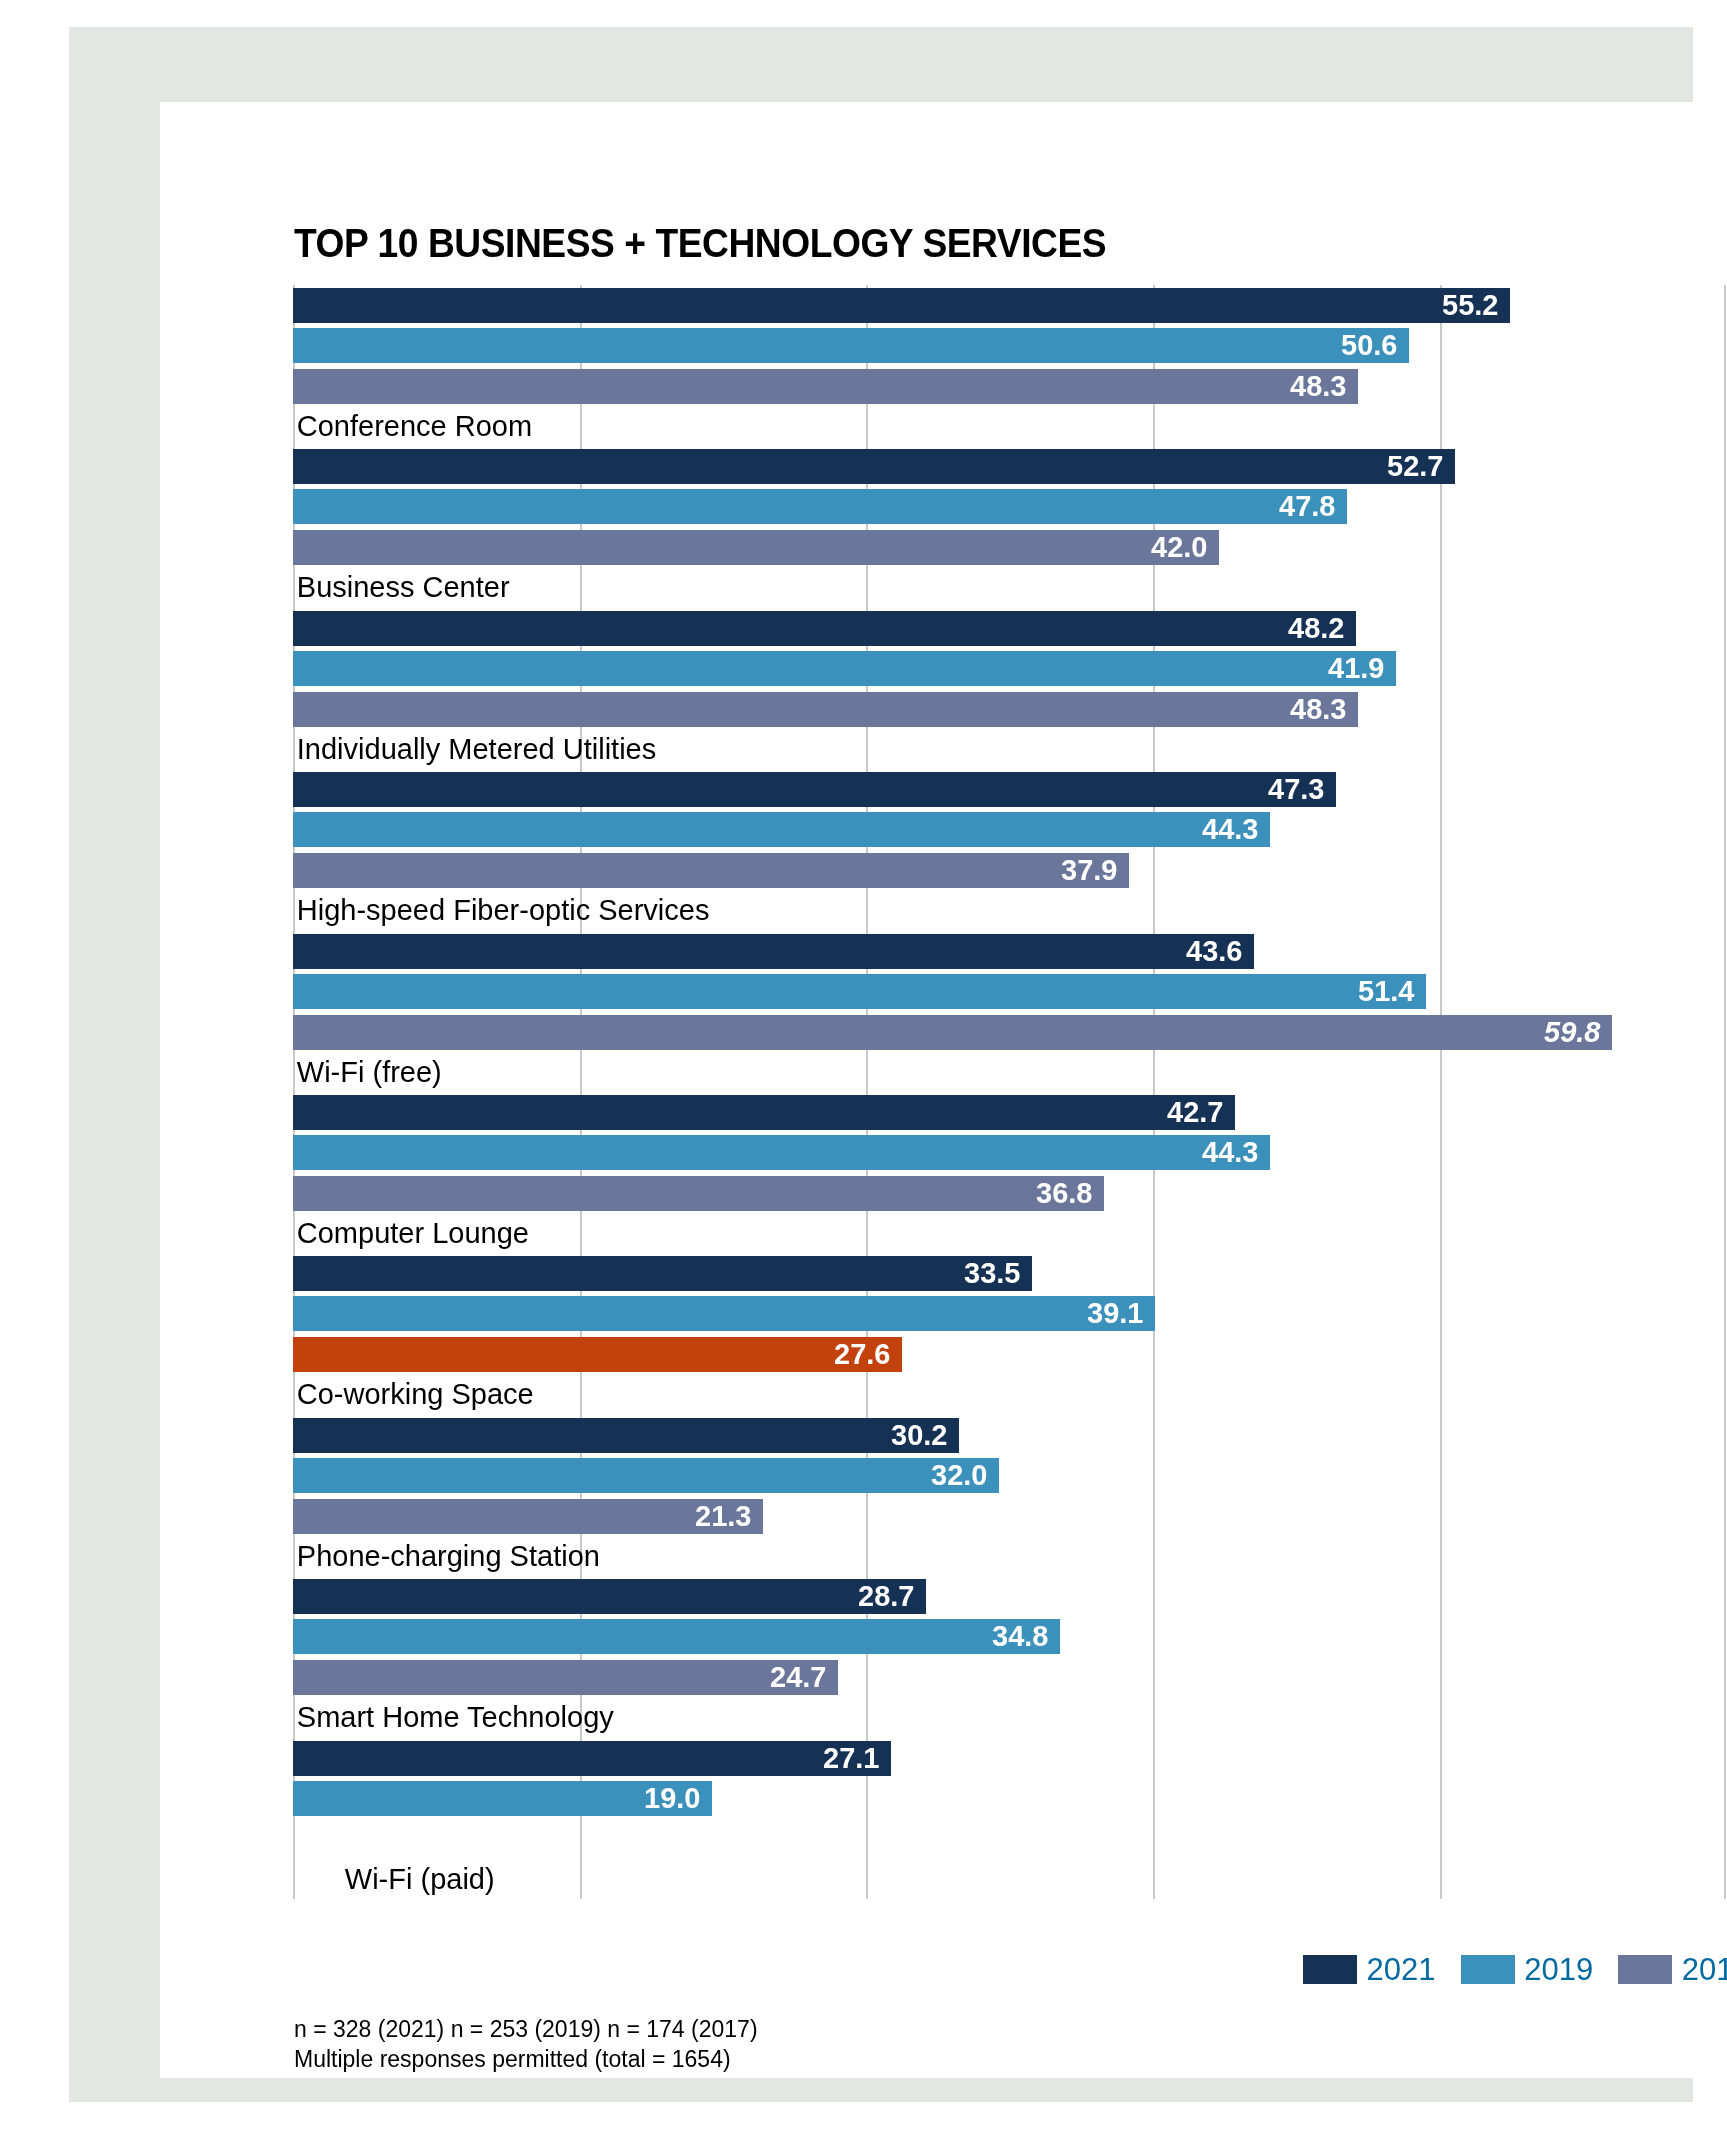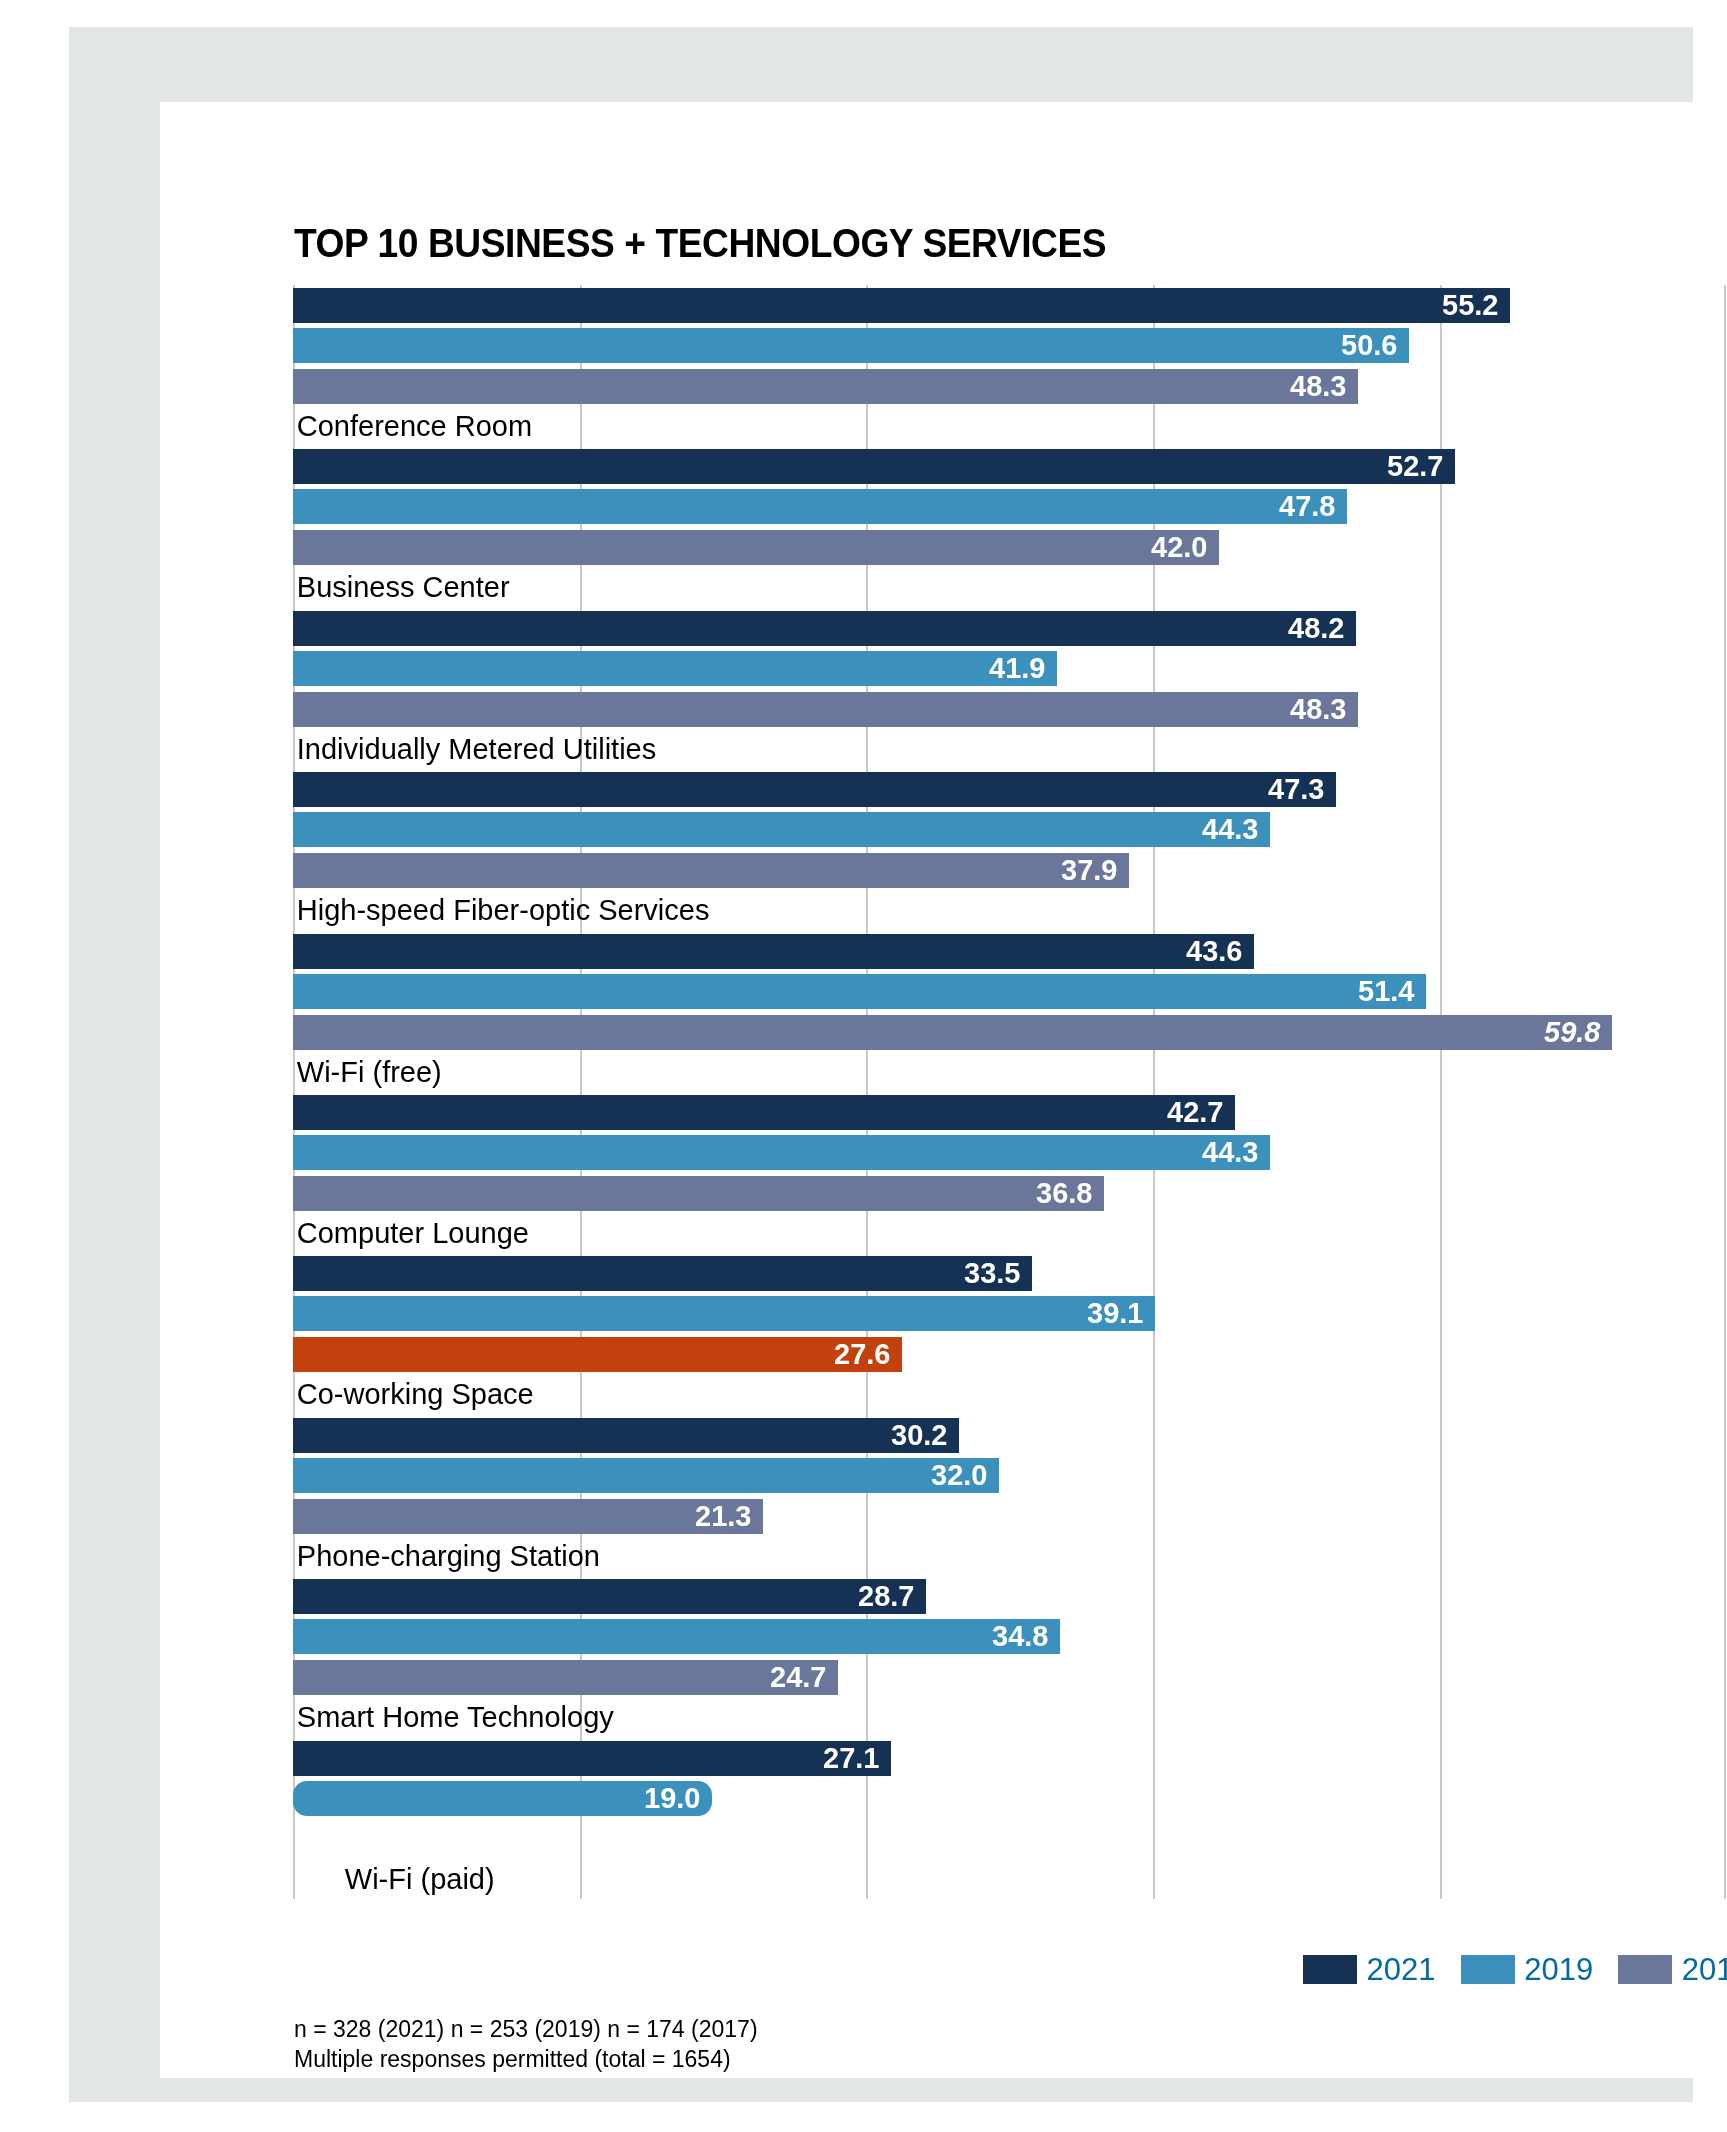--- a/index.html
+++ b/index.html
@@ -217,21 +217,21 @@
                 <span class="cat-label">Business Center</span>
               </div>
             </div>
             <div class="group" style="position: absolute; left: 0px; top: 323px; height: 161px;">
               <div class="bar-row" style="position: absolute; left: 0px; top: 2.8px; height: 35px; width: 1433px;">
                 <div class="bar" style="background: rgb(21, 50, 85); width: 1063px;">
                   <span class="bar-value">48.2</span>
                 </div>
               </div>
               <div class="bar-row" style="position: absolute; left: 0px; top: 43px; height: 35px; width: 1433px;">
-                <div class="bar" style="background: rgb(60, 145, 188); width: 764px;">
+                <div class="bar" style="background: rgb(60, 145, 188); width: 1103px;">
                   <span class="bar-value">41.9</span>
                 </div>
               </div>
               <div class="bar-row" style="position: absolute; left: 0px; top: 84px; height: 35px; width: 1433px;">
                 <div class="bar" style="background: rgb(107, 118, 155); width: 1065px;">
                   <span class="bar-value">48.3</span>
                 </div>
               </div>
               <div class="cat-row" style="position: absolute; left: 0px; top: 121px; height: 40px; width: 1433px;">
                 <span class="cat-label">Individually Metered Utilities</span>
@@ -357,21 +357,21 @@
                 <span class="cat-label">Smart Home Technology</span>
               </div>
             </div>
             <div class="group" style="position: absolute; left: 0px; top: 1453px; height: 161px;">
               <div class="bar-row" style="position: absolute; left: 0px; top: 2.8px; height: 35px; width: 1433px;">
                 <div class="bar" style="background: rgb(21, 50, 85); width: 598px;">
                   <span class="bar-value">27.1</span>
                 </div>
               </div>
               <div class="bar-row" style="position: absolute; left: 0px; top: 43px; height: 35px; width: 1433px;">
-                <div class="bar" style="background: rgb(60, 145, 188); width: 419px; border-radius: 14px;">
+                <div class="bar" style="background: rgb(60, 145, 188); width: 419px;">
                   <span class="bar-value">19.0</span>
                 </div>
               </div>
               <div class="cat-row" style="position: absolute; left: 0px; top: 121px; height: 40px; width: 1433px; padding-left: 48px;">
                 <span class="cat-label">Wi-Fi (paid)</span>
               </div>
             </div>
           </div>
       </div>
 

